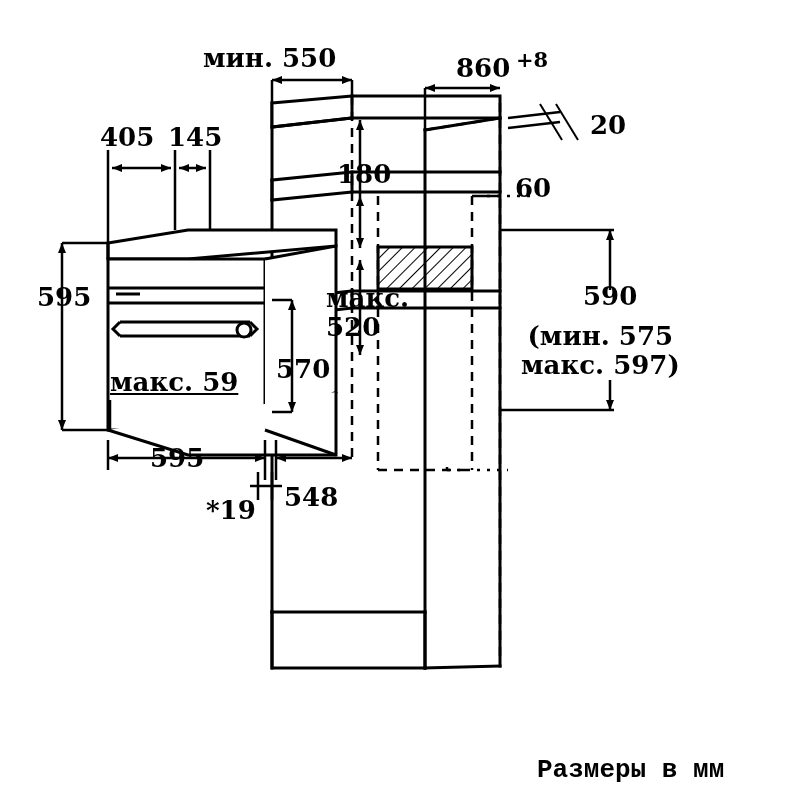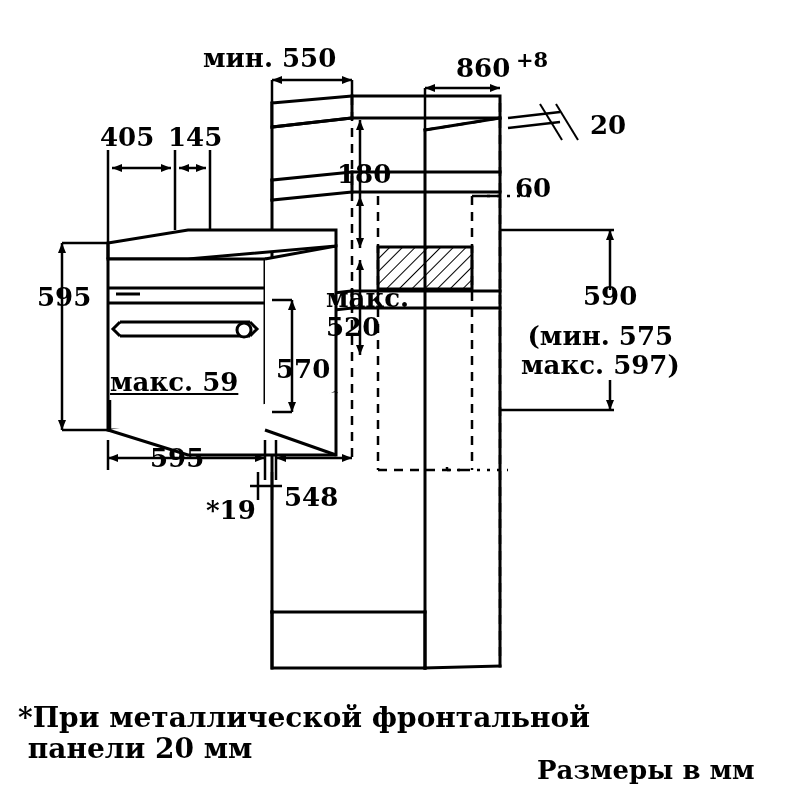--- a/index.html
+++ b/index.html
@@ -216,18 +216,16 @@
 
   <div class="lbl s26" style="left:276px; top:355px;">570</div>
 
   <div class="lbl s26" style="left:150px; top:444px;">595</div>
 
   <div class="lbl s26" style="left:284px; top:444px;margin-top:39px;">548</div>
 
   <div class="lbl s26" style="left:206px; top:496px;">*19</div>
 
 
-  <div class="lbl s28" style="left:18px; top:702px;">*При металлической фронтальной
- панели 20 мм</div>
-
-  <div class="lbl s26" style="left:537px; top:756px;">Размеры в мм</div>
+
+  <div class="lbl s26" style="left:537px; top:756px;font-family:Liberation Mono, monospace;">Размеры в мм</div>
 
 </div>
 
 </body></html>

